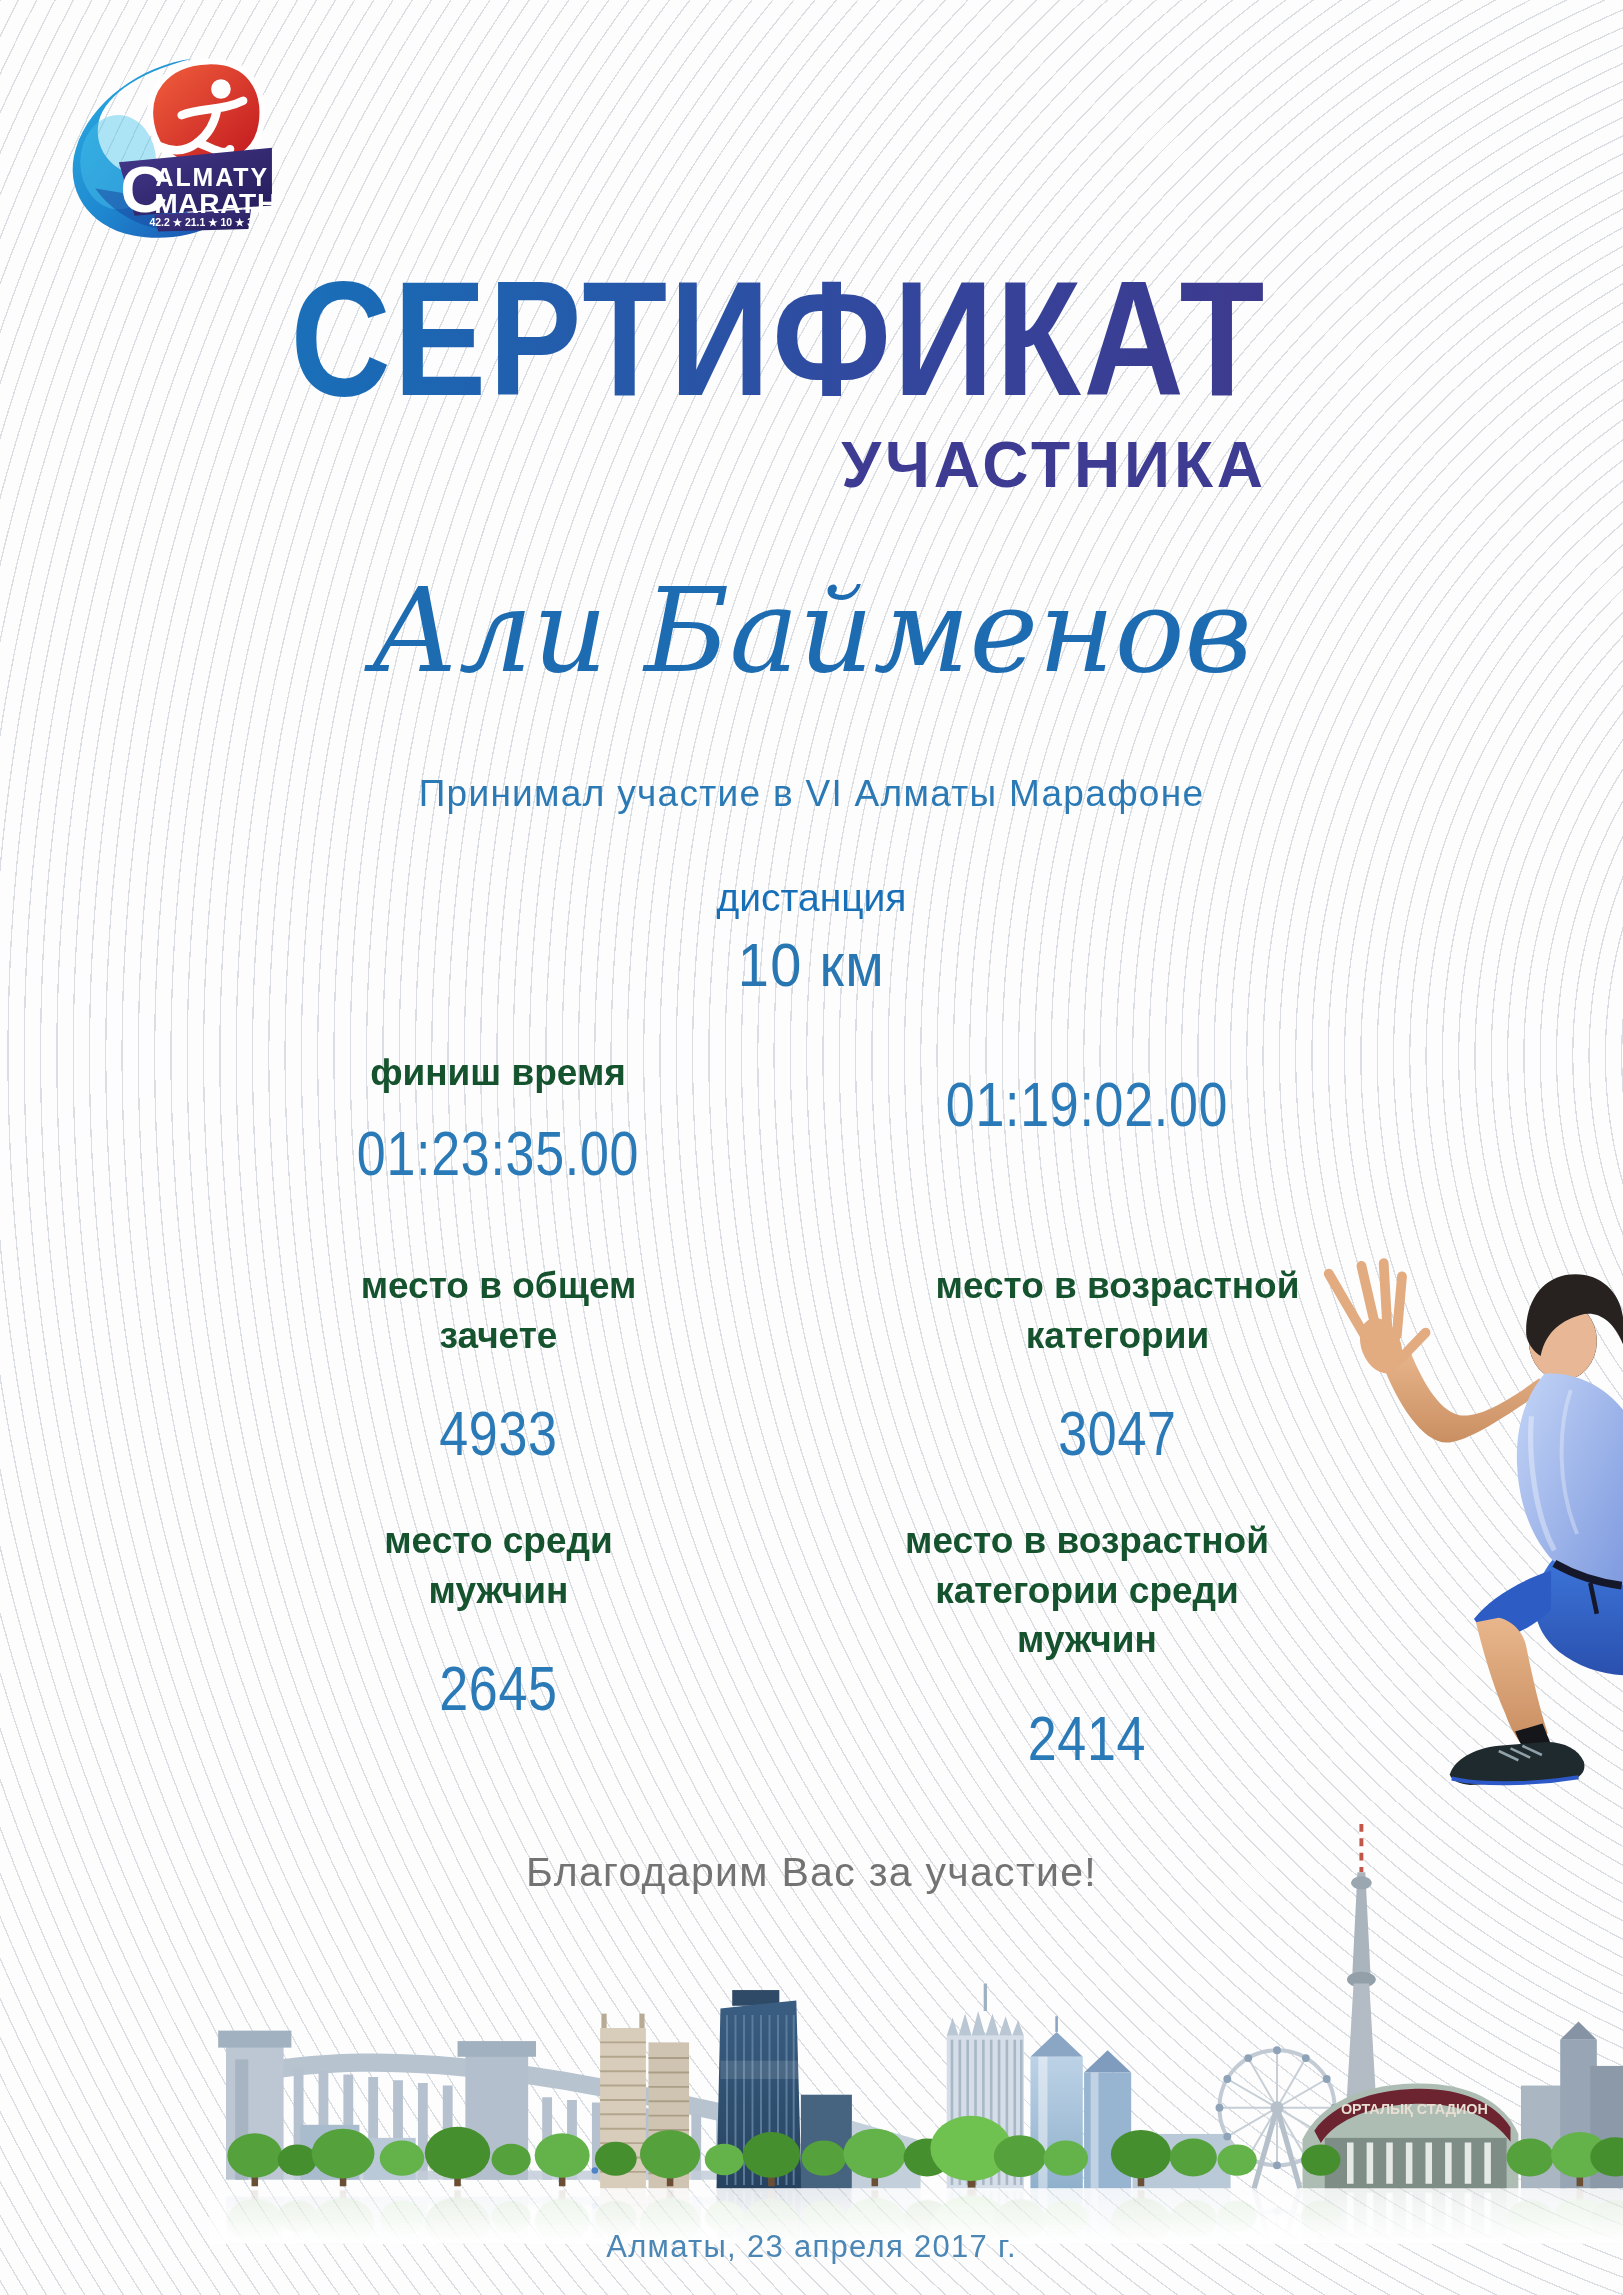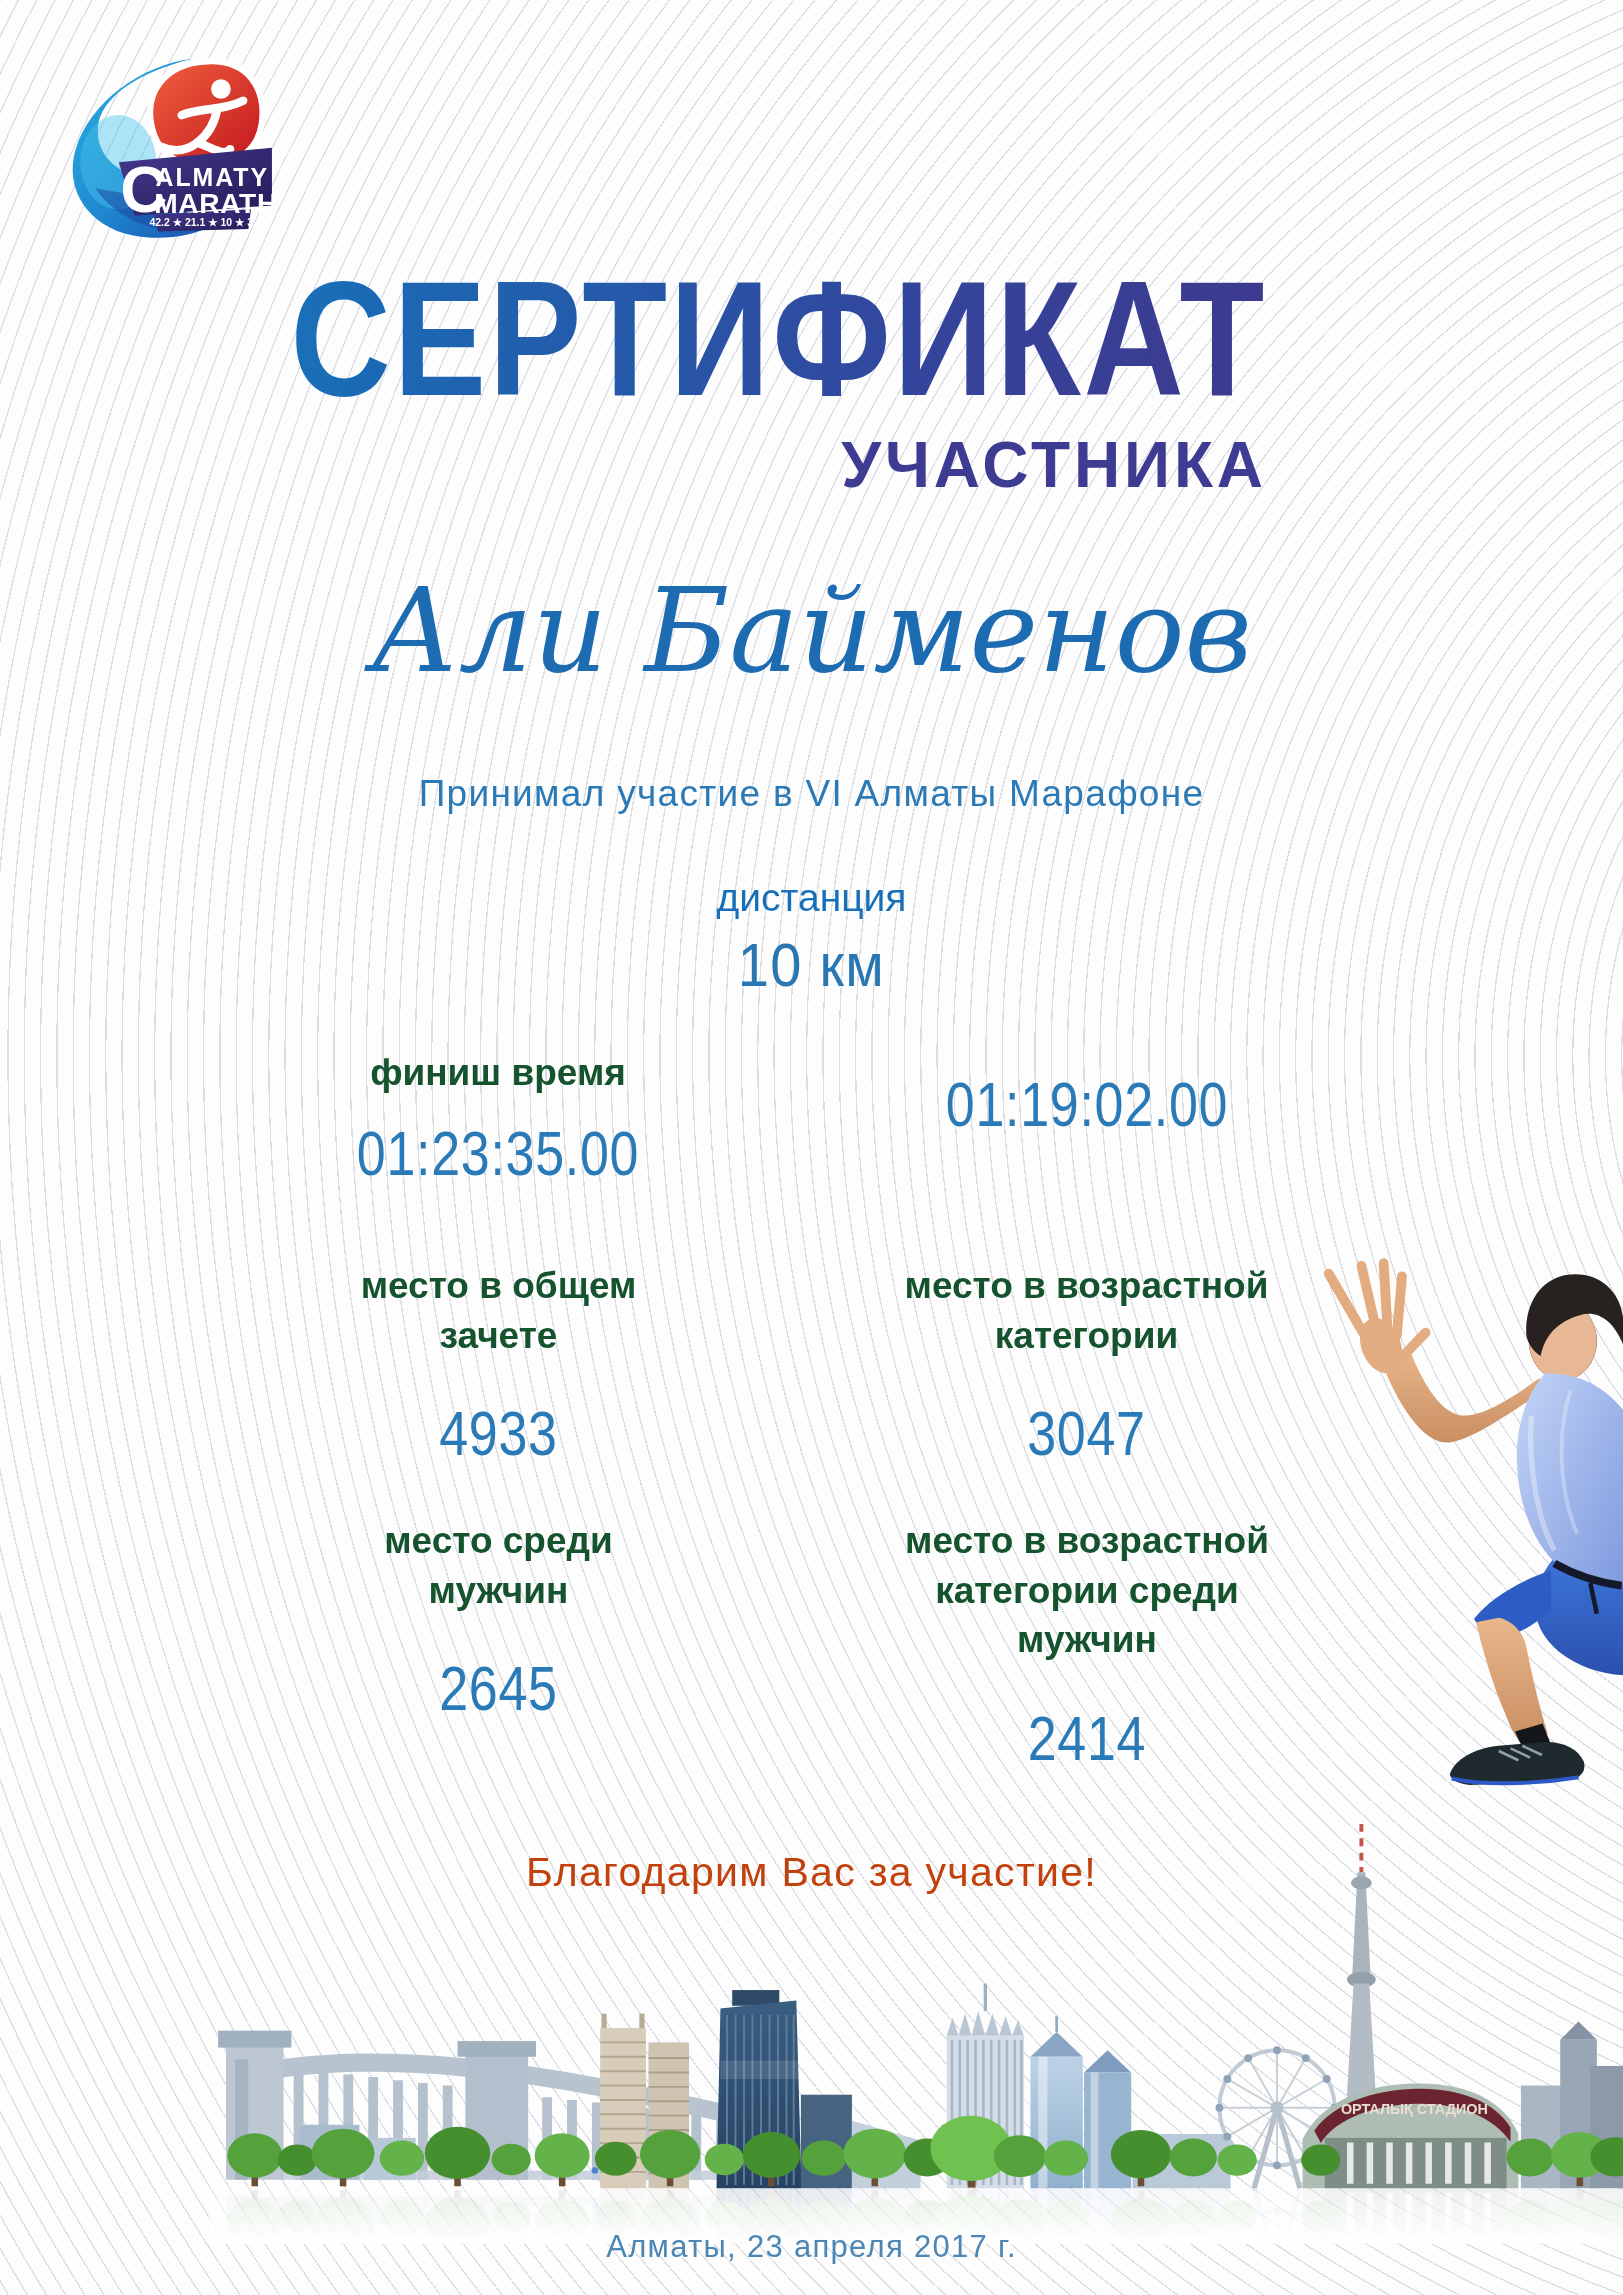--- a/index.html
+++ b/index.html
@@ -37,25 +37,25 @@
   .dist-label{top:876px;font-size:39px;font-weight:400;color:#176fb8;}
   .dist-value{top:929px;font-size:56px;color:#2877b2;letter-spacing:1.3px;transform:scaleY(1.1);transform-origin:top center;}
 
   .stat{position:absolute;text-align:center;}
   .stat .label{font-size:37px;font-weight:700;color:#14532d;line-height:1.34;}
   .stat .value{font-size:52px;color:#2b7ab8;margin-top:19.6px;letter-spacing:0.7px;transform:scaleY(1.2);transform-origin:top center;}
   .stat.tall .value{margin-top:37px;}
   #stat-finish{top:1048px;left:269px;width:458px;}
   #stat-chip{top:1048px;left:858px;width:458px;}
   #stat-overall{top:1261px;left:322px;width:353px;}
-  #stat-age{top:1261px;left:897px;width:379px;}
+  #stat-age{top:1261px;left:928px;width:379px;}
   #stat-men{top:1516px;left:348px;width:301px;}
   #stat-agemen{top:1516px;left:871px;width:432px;}
 
-  .thanks{top:1849px;font-size:41px;color:#c2410c;letter-spacing:1.3px;}
+  .thanks{top:1849px;font-size:41px;color:#737373;letter-spacing:1.3px;}
   .date-line{top:2229px;font-size:31px;color:#4b86b5;letter-spacing:1.3px;}
 
   .logo-svg{left:56px;top:51px;}
   .skyline-svg{left:209px;top:1812px;}
   .runner-svg{left:1283px;top:1207px;}
 </style>
 </head>
 <body>
 
 <div class="page">

